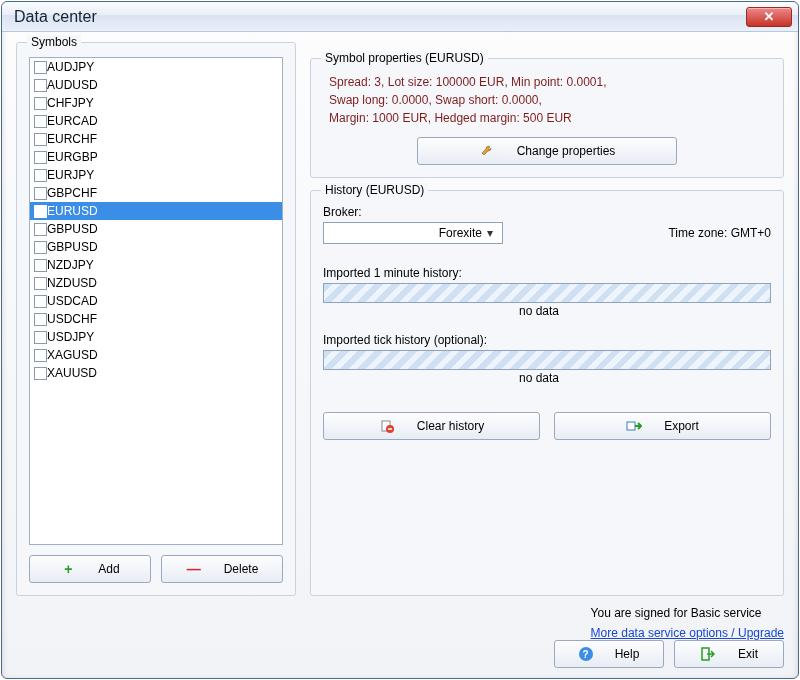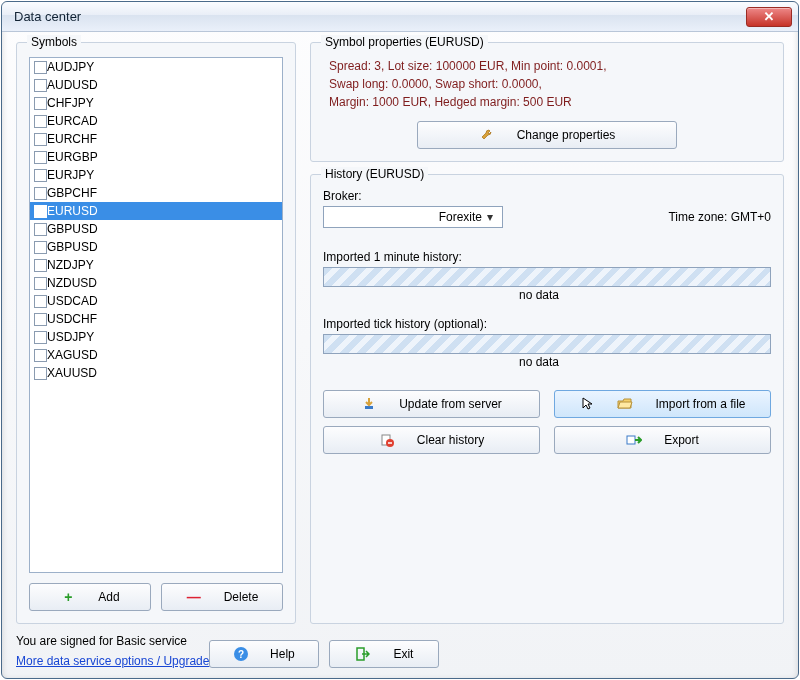--- a/index.html
+++ b/index.html
@@ -25,21 +25,21 @@
   }
   .titlebar {
     height: 30px;
     background: linear-gradient(#fafcff,#e9eef7 45%,#dae3f0 46%,#eaf0fa);
     border-bottom: 1px solid #b9c6d8;
     border-radius: 6px 6px 0 0;
     display:flex;
     align-items:center;
     padding: 0 6px 0 12px;
   }
-  .titlebar .title { flex:1; color:#123; font-size:13px; }
+  .titlebar .title { flex:1; color:#123; font-size:16px; }
   .close-btn {
     width: 46px; height:20px;
     background: linear-gradient(#e88,#c63328);
     border:1px solid #9a2b23;
     border-radius:3px;
     color:#fff;
     display:flex;align-items:center;justify-content:center;
     font-weight:bold;
     font-family: Arial, sans-serif;
     font-size:13px;
@@ -59,21 +59,21 @@
     position:relative;
     background:#f5f7fa;
   }
   .group > .legend {
     position:absolute; top:-8px; left:10px;
     background:#f5f7fa;
     padding:0 4px;
     color:#000;
   }
   .left { width:280px; display:flex; flex-direction:column; }
-  .right { flex:1; display:flex; flex-direction:column; gap:12px; }
+  .right { flex:1; display:flex; flex-direction:column; gap:12px;margin-top:16px; }
   .symbols-list {
     flex:1;
     border:1px solid #9cb0c9;
     background:#fff;
     overflow:auto;
   }
   .sym-row {
     display:flex; align-items:center;
     height:18px; padding:0 4px; 
     cursor:default;
@@ -116,20 +116,21 @@
     background: repeating-linear-gradient(135deg,#cfe0f2 0 6px,#eef4fb 6px 12px);
     position:relative;
   }
   .progress .nodata {
     position:absolute; left:0; right:16px; top:100%; text-align:center;
     font-size:12px; padding-top:2px;
   }
   .footer {
     display:flex; align-items:flex-end; justify-content:flex-start;
     padding-top:10px;
+    flex-direction:column;
   }
   .footer .link { color:#1846d4; text-decoration:underline; cursor:pointer; }
   .footer-btns { display:flex; gap:10px; }
   .footer-btns .btn { width:110px; }
   .icon { display:inline-flex; width:16px; height:16px; align-items:center;justify-content:center; font-size:12px; }
   .ic-plus { color:#2a9d2a; font-weight:bold; font-size:14px;}
   .ic-minus { color:#d23; font-weight:bold; font-size:14px;}
   .ic-help { width:14px;height:14px;border-radius:50%;background:#3a8ee6;color:#fff;font-size:10px;font-weight:bold;display:flex;align-items:center;justify-content:center;}
   .hist-btns { display:flex; gap:14px; margin-top:2px;}
   .hist-btns .btn { flex:1; }
@@ -277,45 +278,20 @@
 
           <div style="height:30px"></div>
 
           <div class="label">Imported tick history (optional):</div>
           <div class="progress">
             <div class="nodata">no data</div>
           </div>
 
           <div style="height:34px"></div>
 
-          <div class="hist-btns">
-            <div class="btn">
-              <span class="icon">
-                <svg width="14" height="14">
-                    <rect x="3" y="9" width="8" height="3" fill="#3a7ac8"></rect>
-                    <path d="M7 1v6M4 5l3 3 3-3" fill="none" stroke="#d8a23a" stroke-width="2"></path>
-                  </svg>
-              </span>
-              <span>Update from server</span>
-            </div>
-            <div class="btn highlight">
-              <span class="icon">
-                <svg width="11" height="14">
-                    <path d="M1 1l0 10 3-3 2 4 2-1-2-4 4 0z" fill="#fff" stroke="#000" stroke-width="1"></path>
-                  </svg>
-              </span>
-              <span class="icon">
-                <svg width="16" height="14">
-                    <path d="M1 4h5l1-2h7v9H1z" fill="#f4d06a" stroke="#b8923a"></path>
-                    <path d="M3 5h12l-2 6H1z" fill="#ffe9a3" stroke="#b8923a"></path>
-                  </svg>
-              </span>
-              <span>Import from a file</span>
-            </div>
-          </div>
           <div class="hist-btns" style="margin-top:8px">
             <div class="btn">
               <span class="icon">
                 <svg width="14" height="14">
                     <rect x="2" y="2" width="8" height="10" fill="#fff" stroke="#888"></rect>
                     <circle cx="10" cy="10" r="4" fill="#e04030"></circle>
                     <path d="M8 10h4" stroke="#fff" stroke-width="1.5"></path>
                   </svg>
               </span>
               <span>Clear history</span>

